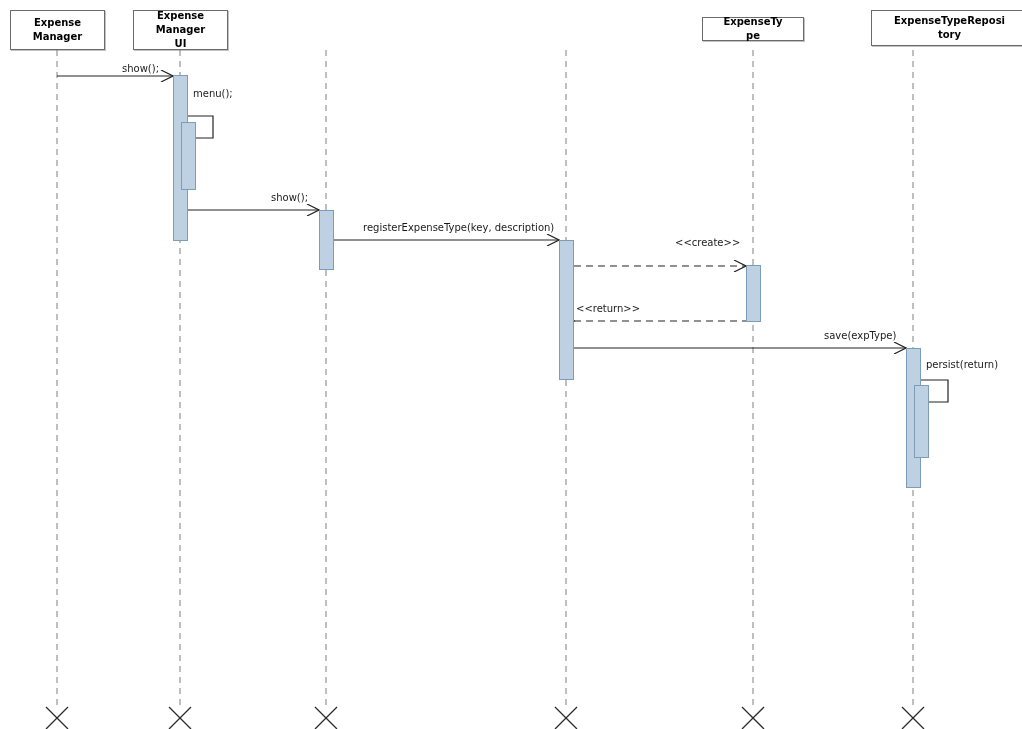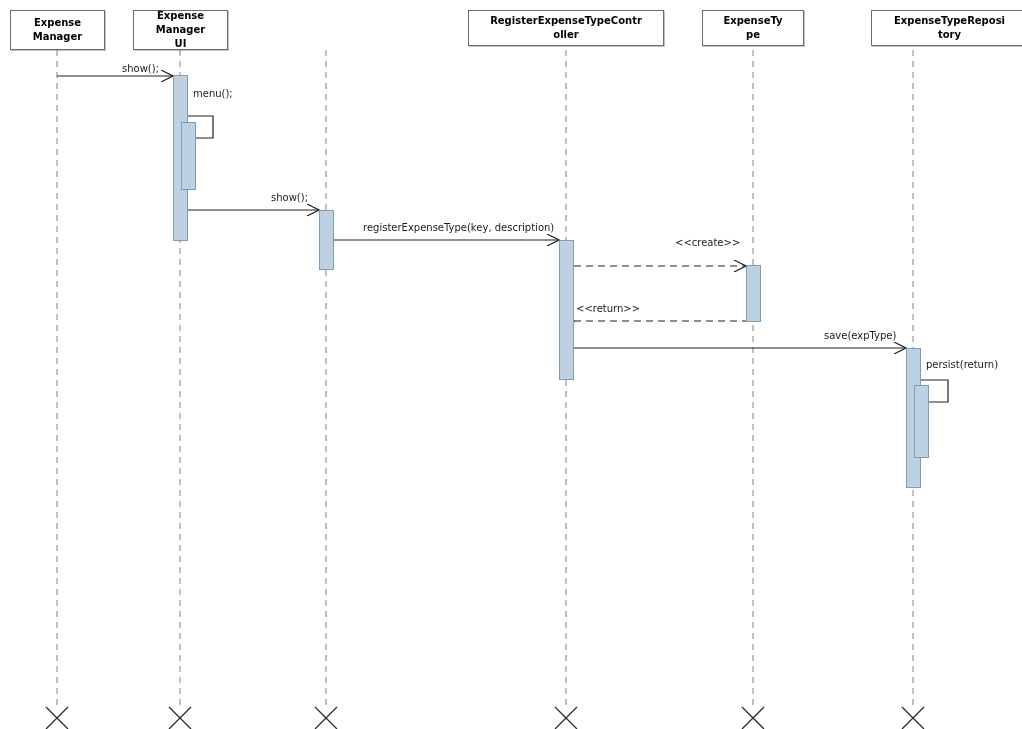--- a/index.html
+++ b/index.html
@@ -109,24 +109,21 @@
       <line x1="761" y1="321" x2="574" y2="321" stroke="#222222" stroke-width="1.2" marker-end="url(#ah-left)" stroke-dasharray="7 5"></line>
       <line x1="574" y1="348" x2="906" y2="348" stroke="#222222" stroke-width="1.2" marker-end="url(#ah-right)"></line>
       <path d="M 921 380 H 948 V 402 H 925" fill="none" stroke="#222222" stroke-width="1.2" marker-end="url(#ah-left)"></path>
     </svg>
 <div class="lifeline-header" style="left: 10px; top: 10px; width: 95px; height: 40px;">
       <span>ExpenseManager</span>
     </div>
     <div class="lifeline-header" style="left: 133px; top: 10px; width: 95px; height: 40px;">
       <span>ExpenseManagerUI</span>
     </div>
-    <div class="lifeline-header" style="left: 468px; top: 10px; width: 196px; height: 36px;">
-      <span>RegisterExpenseTypeController</span>
-    </div>
-    <div class="lifeline-header" style="left: 702px; top: 10px; width: 102px; height: 36px;">
+    <div class="lifeline-header" style="left: 702px; top: 17px; width: 102px; height: 24px;">
       <span>ExpenseType</span>
     </div>
     <div class="lifeline-header" style="left: 836px; top: 10px; width: 157px; height: 36px; margin-left: 35px;">
       <span>ExpenseTypeRepository</span>
     </div>
     <div class="activation" style="left: 173px; top: 75px; width: 15px; height: 166px;"></div>
     <div class="activation" style="left: 181px; top: 122px; width: 15px; height: 68px;"></div>
     <div class="activation" style="left: 319px; top: 210px; width: 15px; height: 60px;"></div>
     <div class="activation" style="left: 559px; top: 240px; width: 15px; height: 140px;"></div>
     <div class="activation" style="left: 746px; top: 265px; width: 15px; height: 57px;"></div>

